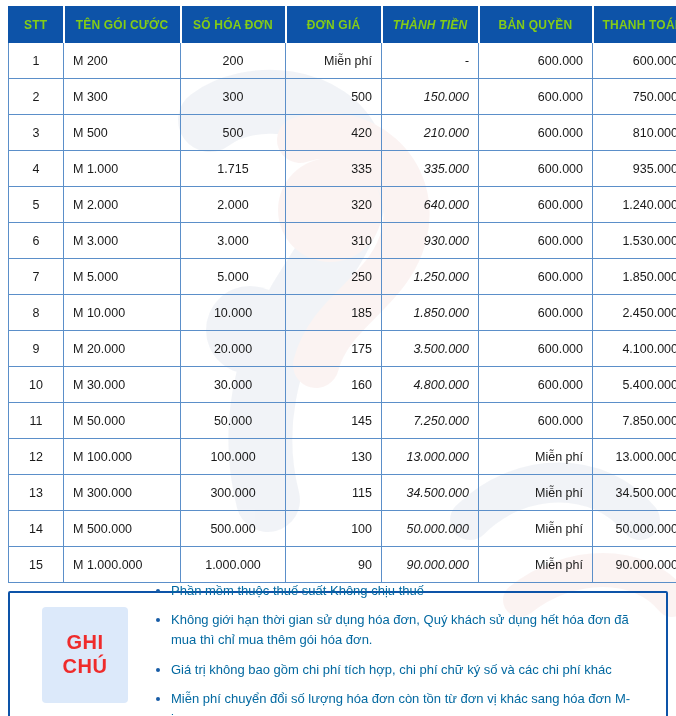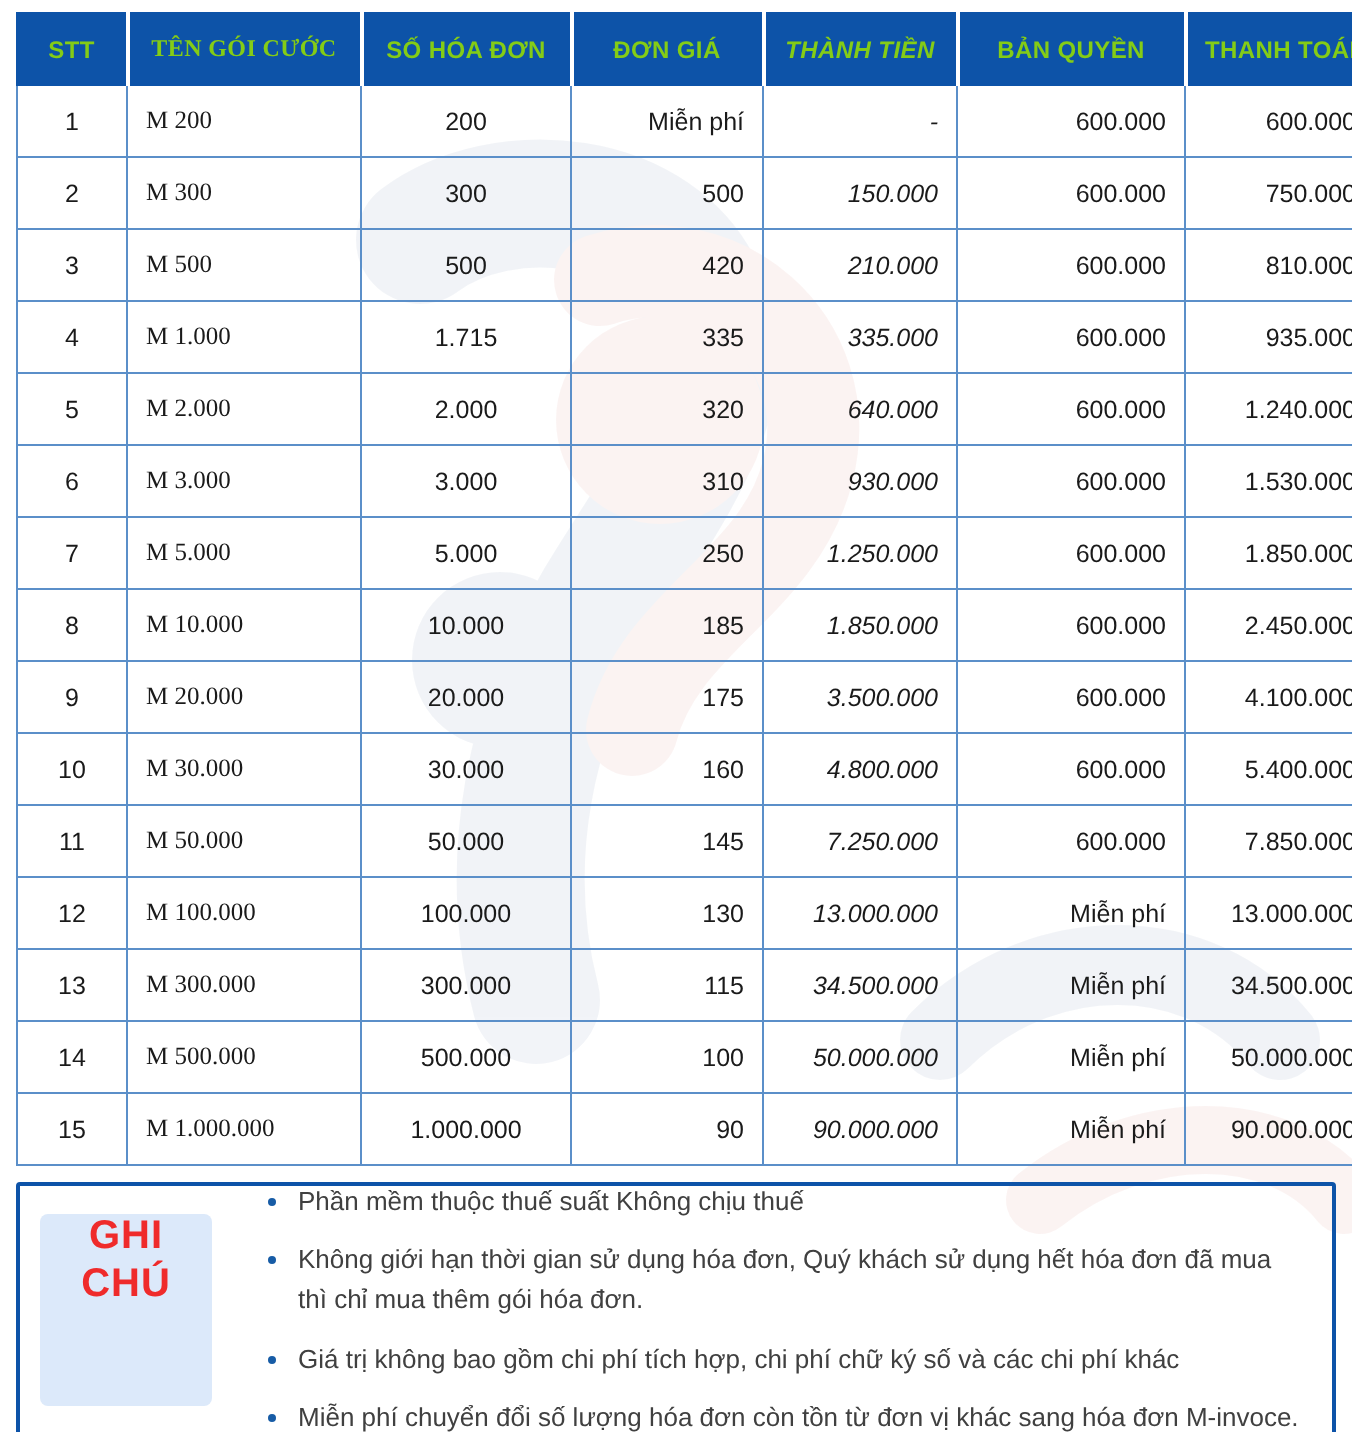--- a/index.html
+++ b/index.html
@@ -59,21 +59,21 @@
     letter-spacing: .2px;
     text-align: center;
     border: 1px solid #0d53a8;
     border-right: 2px solid #ffffff;
     height: 36px;
     white-space: nowrap;
   }
   table.price-table thead th:last-child { border-right: 4px solid #ef4444; }
 
   .c-stt      { width: 55px;  text-align: center; }
-  .c-name     { width: 117px; text-align: left; font-family: Liberation Serif, serif;   }
+  .c-name     { width: 117px; text-align: left;   }
   .c-count    { width: 105px; text-align: center;  }
   .c-unit     { width: 96px;  text-align: right;  }
   .c-amount   { width: 97px;  text-align: right; font-style: italic;  }
   .c-license  { width: 114px;  text-align: right;  }
   .c-total    { width: 95px;  text-align: right;  }
 
   
   .note-box {
     margin-top: 8px;
     width: 660px;
@@ -82,48 +82,49 @@
     border: 2px solid #0d53a8;
     border-radius: 2px;
     display: flex;
     align-items: center;
     background: transparent;
   }
   .note-badge {
     flex: 0 0 auto;
     width: 86px;
     height: 96px;
-    margin-left: 10px;
+    margin-left: 32px;
     margin-right: 14px;
     background: #dce9fa;
     border-radius: 4px;
     display: flex;
     flex-direction: column;
     align-items: center;
+    justify-content: center;
     line-height: 1.18;
   }
   .note-badge span {
     color: #ef2b2b;
     font-weight: bold;
     font-size: 20px;
     letter-spacing: .5px;
   }
   .note-list {
     flex: 1 1 auto;
     margin: 0;
     padding: 0 16px 0 12px;
     list-style: none;
   }
   .note-list li {
     position: relative;
     padding-left: 17px;
     margin: 0 0 9px 0;
     font-size: 13px;
     line-height: 1.55;
-    color: #404040;
+    color: #0369a1;
   }
   .note-list li:last-child { margin-bottom: 0; }
   .note-list li::before {
     content: "";
     position: absolute;
     left: 2px;
     top: 8px;
     width: 4px;
     height: 4px;
     border-radius: 50%;

